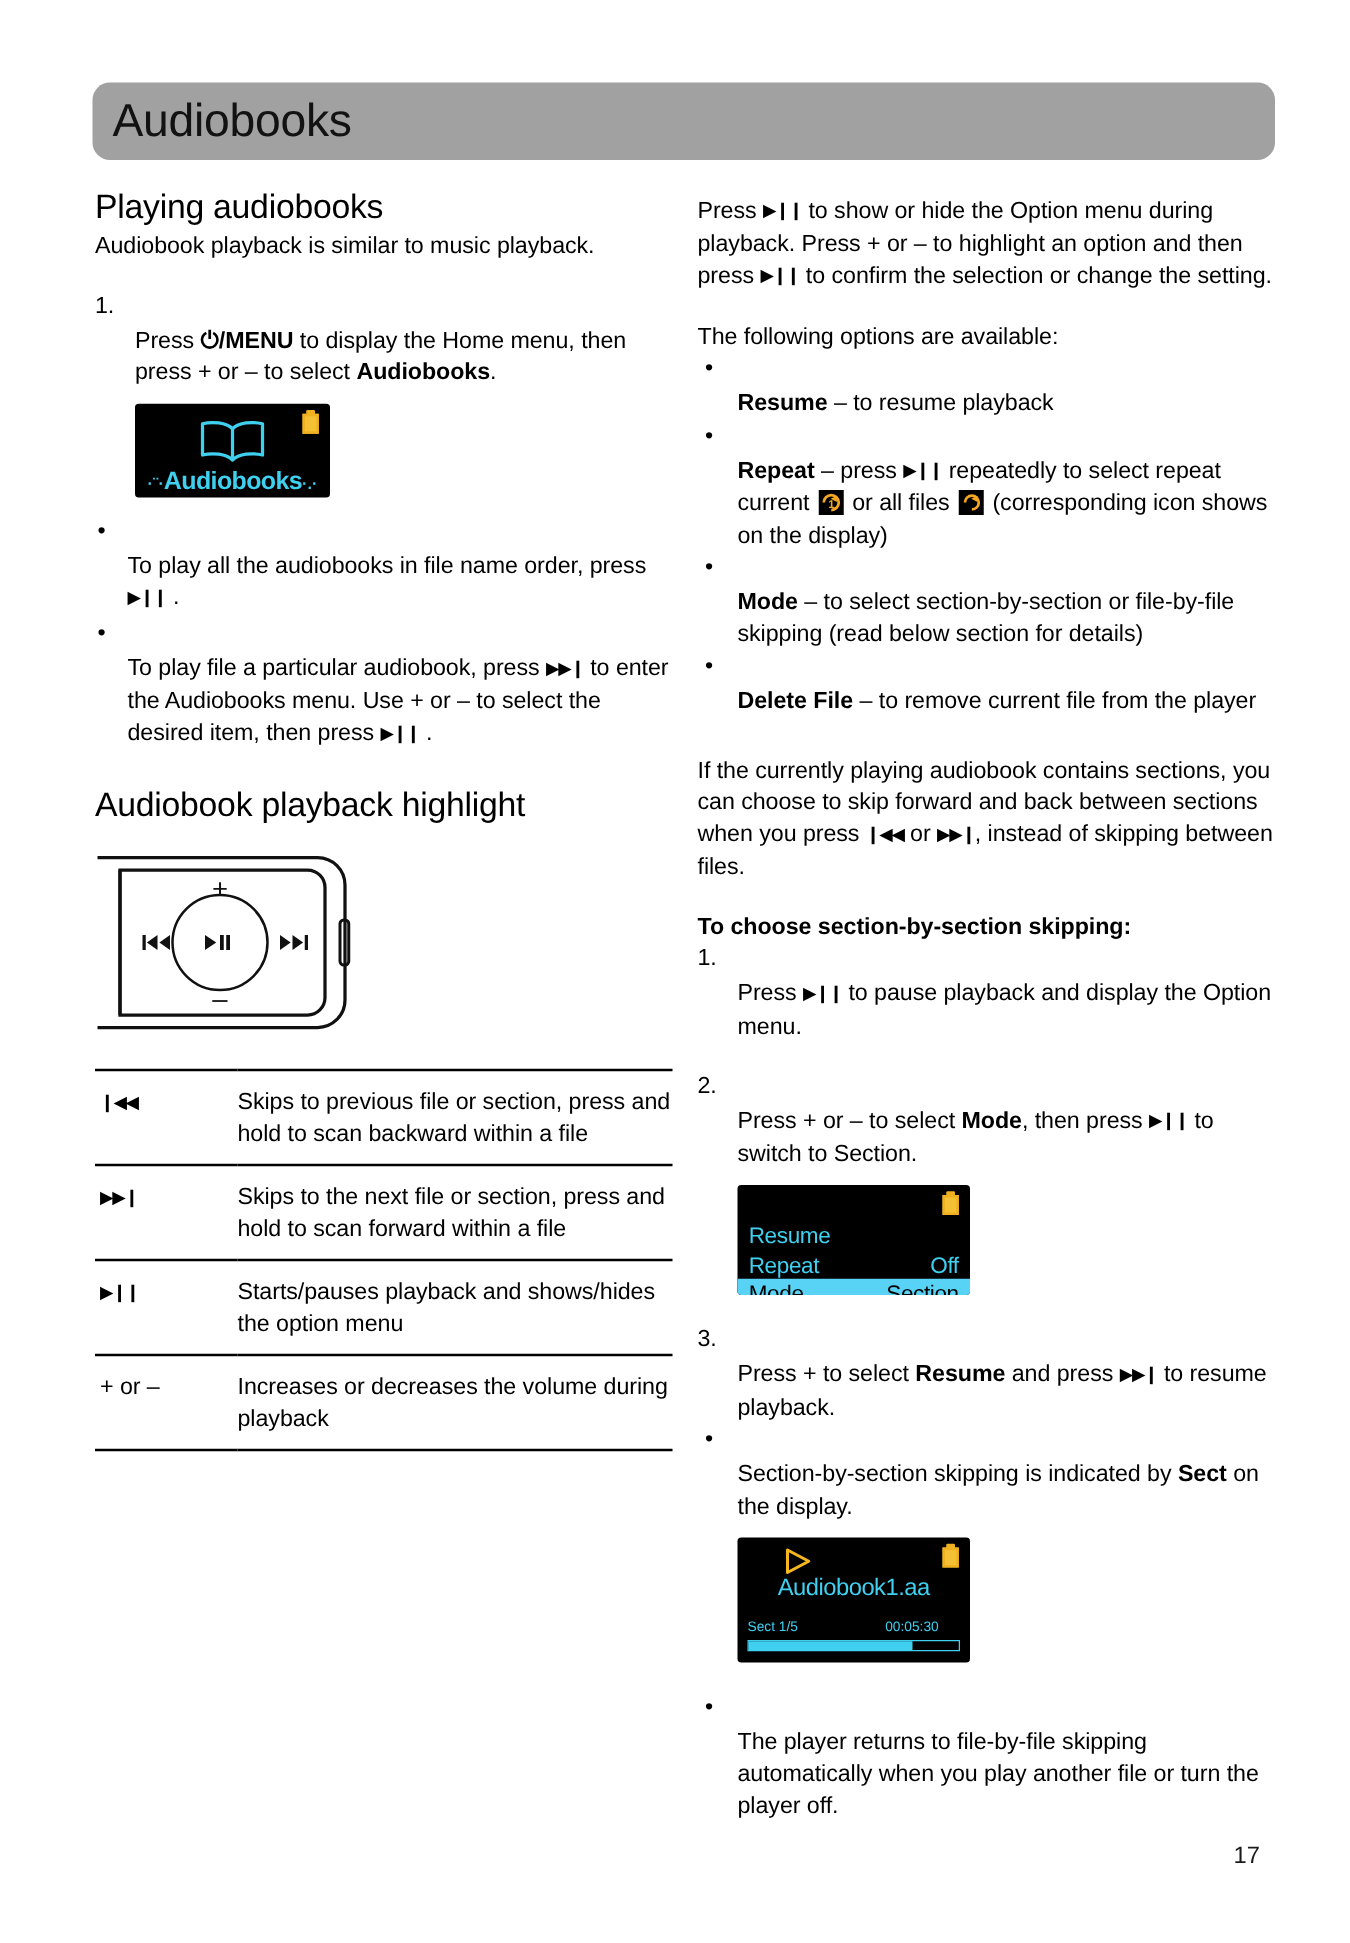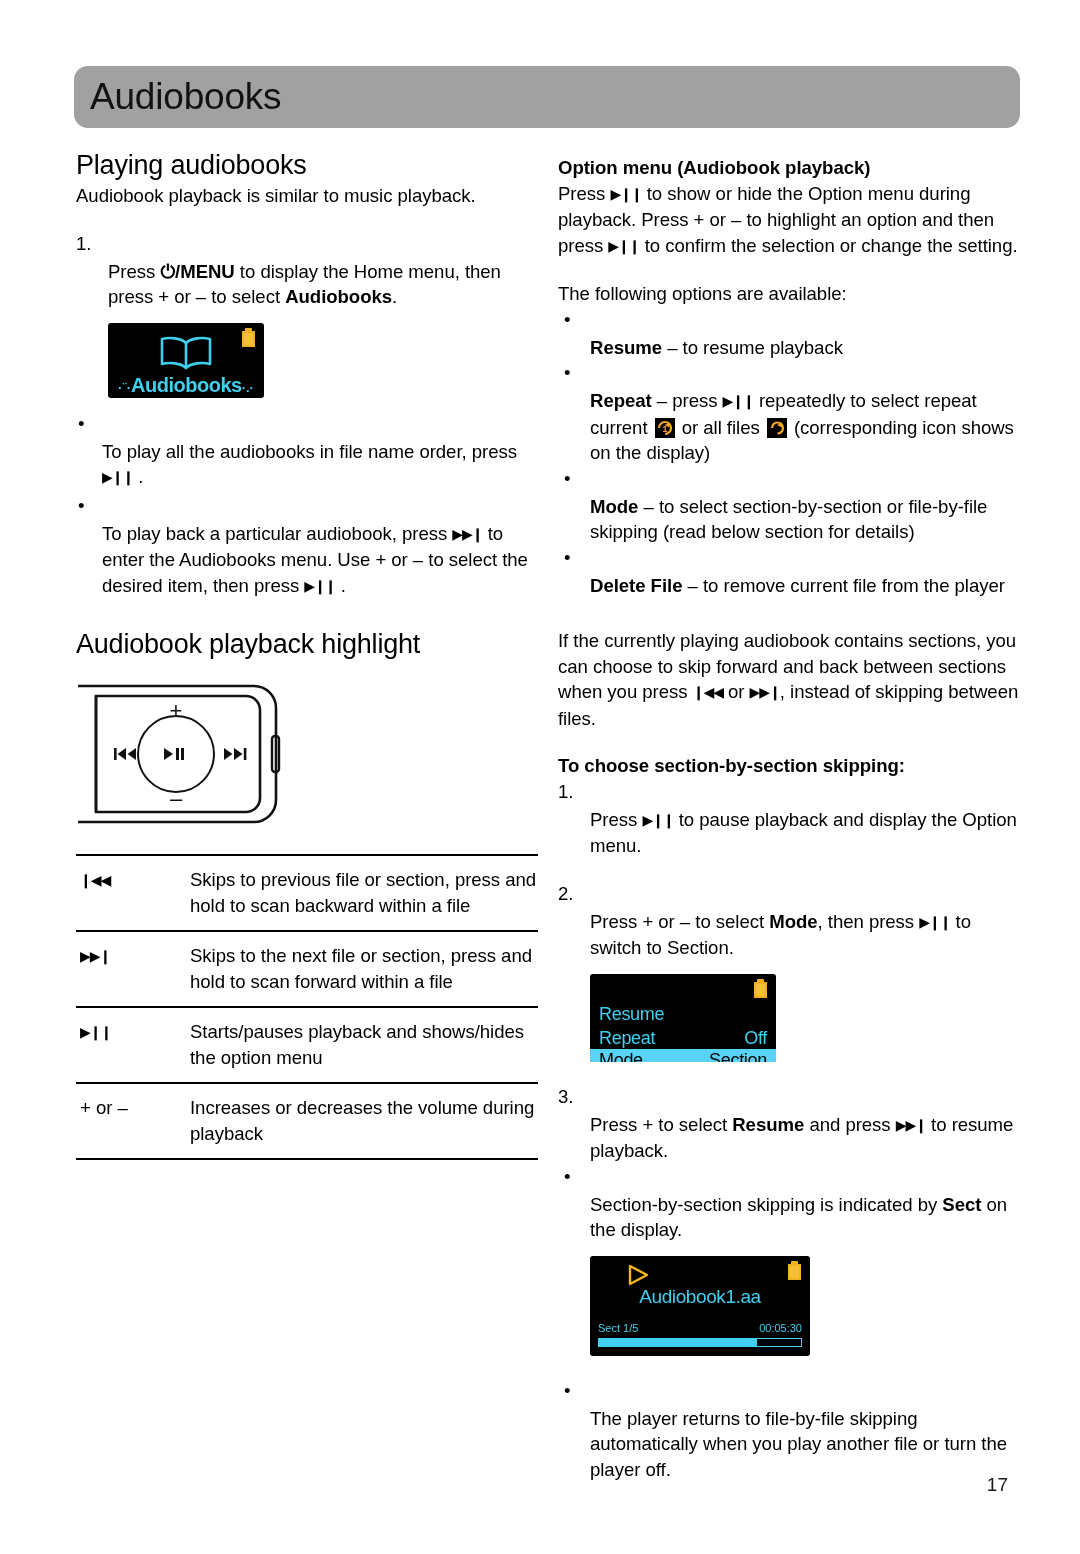--- a/index.html
+++ b/index.html
@@ -172,42 +172,42 @@
     font-size: 18px;
     letter-spacing: -0.3px;
   }
   .opt-row .k { padding-left: 9px; flex: 1 1 auto; }
   .opt-row .v { padding-right: 9px; }
   .opt-row.plain { color: #3fd0f0; }
   .opt-row.sel { background: #59d3f5; color: #000000; }
 
   
   .screen-play {
-    width: 220px;
+    width: 186px;
     height: 100px;
     border-radius: 3px;
     padding-left: 34px;
   }
   .play-tri {
     position: absolute;
     left: 36px;
     top: 7px;
   }
   .track-name {
     position: absolute;
     left: 0; right: 0;
     top: 30px;
     text-align: center;
     color: #3fd0f0;
     font-size: 19px;
     letter-spacing: -0.4px;
   }
   .meta-row {
     position: absolute;
-    left: 8px; right: 8px;
+    left: 8px; right: 25px;
     bottom: 22px;
     display: flex;
     justify-content: space-between;
     color: #3fd0f0;
     font-size: 11px;
     align-items: center;
   }
   .prog-track {
     position: absolute;
     left: 8px; right: 8px;
@@ -301,21 +301,21 @@
 
   <div class="gap-sm"></div>
 
   <div class="ul-item narrow" style="margin-bottom:2px;">
     <span class="marker">•</span>
     <span class="txt"><span>To play all the audiobooks in file name order, press </span><span class="glyph">▶❙❙</span><span> .</span></span>
   </div>
 
   <div class="ul-item narrow">
     <span class="marker">•</span>
-    <span class="txt"><span>To play back a particular audiobook, press </span><span class="glyph">▶▶❙</span><span> to enter the Audiobooks menu. Use + or – to select the desired item, then press </span><span class="glyph">▶❙❙</span><span> .</span></span>
+    <span class="txt"><span>To play file a particular audiobook, press </span><span class="glyph">▶▶❙</span><span> to enter the Audiobooks menu. Use + or – to select the desired item, then press </span><span class="glyph">▶❙❙</span><span> .</span></span>
   </div>
 
   <div class="gap-lg"></div>
 
   <h2 class="sec-title tight">Audiobook playback highlight</h2>
 
   <div style="margin-top:14px;">
     <svg width="220" height="170" viewBox="0 0 220 170">
 
       <path d="M2 12 H178 A22 22 0 0 1 200 34 V126 A22 22 0 0 1 178 148 H2" fill="none" stroke="#111" stroke-width="2.6"></path>
@@ -367,21 +367,20 @@
         <td class="key">+ or –</td>
         <td>Increases or decreases the volume during playback</td>
       </tr>
     </tbody>
   </table>
 
 </div>
 
 <div class="col-right">
 
-  <p class="body" style="font-weight:bold;">Option menu (Audiobook playback)</p>
   <p class="body"><span>Press </span><span class="glyph">▶❙❙</span><span> to show or hide the Option menu during playback. Press + or – to highlight an option and then press </span><span class="glyph">▶❙❙</span><span> to confirm the selection or change the setting.</span></p>
 
   <div class="gap-md"></div>
 
   <p class="body">The following options are available:</p>
 
   <div class="ul-item">
     <span class="marker">•</span>
     <span class="txt"><b>Resume</b><span> – to resume playback</span></span>
   </div>

